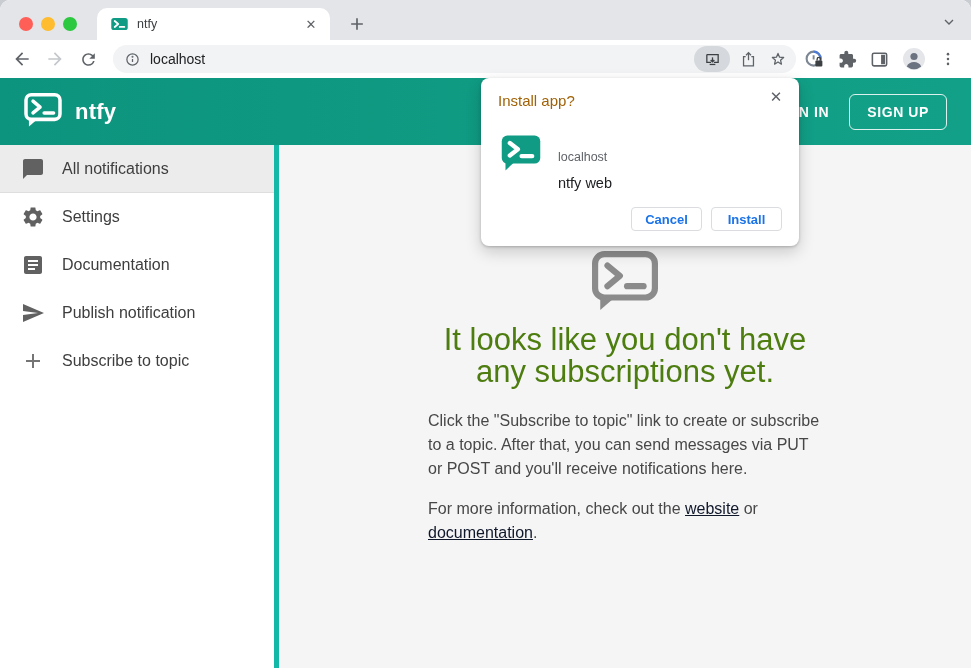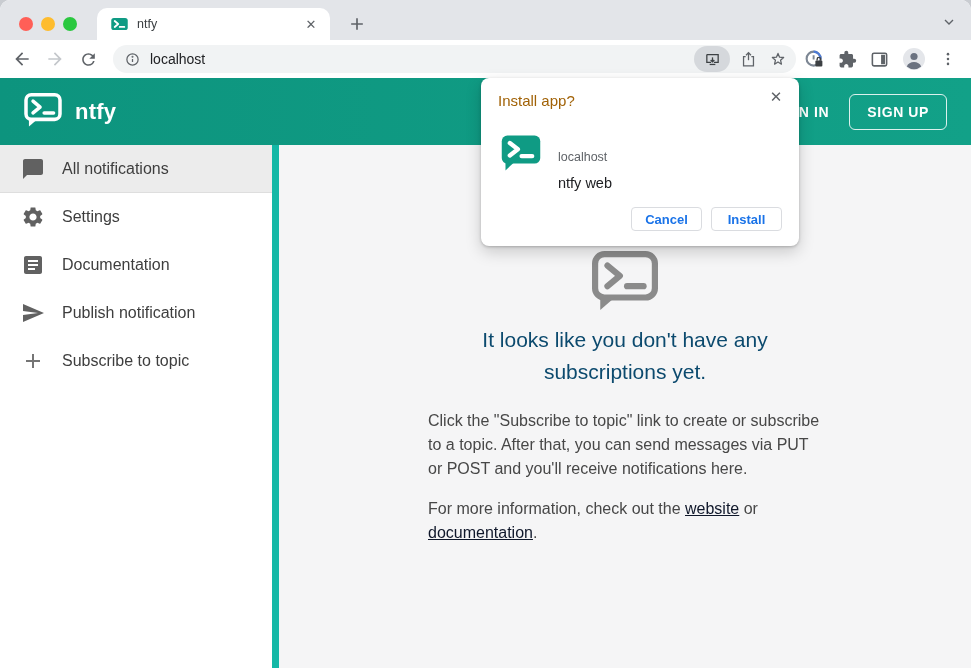--- a/index.html
+++ b/index.html
@@ -45,30 +45,30 @@
   .brand{ display:flex; align-items:center; }
   .brand-name{ font-size:22px; font-weight:bold; margin-left:13px; letter-spacing:.2px; }
   .header-right{ margin-left:auto; display:flex; align-items:center; }
   .signin{ font-size:14px; font-weight:bold; letter-spacing:.6px; color:#fff; background:none;
         border:none; padding:9px 8px; margin-right:12px; font-family:inherit; }
   .signup{ font-size:14px; font-weight:bold; letter-spacing:.6px; color:#fff; background:none;
         border:1.5px solid rgba(255,255,255,.85); border-radius:6px; padding:9px 17px; font-family:inherit; }
 
   
   .bodyrow{ display:flex; height:523px; }
-  .sidebar{ width:279px; background:#fff; border-right:7px solid #14b8a6; }
+  .sidebar{ width:279px; background:#fff; border-right:5px solid #14b8a6; }
   .side-item{ height:48px; display:flex; align-items:center; padding-left:21px; cursor:default; }
   .side-item.selected{ background:#ececec; border-bottom:1px solid #dedede; }
   .side-ic{ width:24px; height:24px; color:#616161; flex:0 0 auto; }
   .side-label{ font-size:16px; color:#3e3e3e; margin-left:17px; }
 
   .main{ flex:1; background:#f5f5f6; display:flex; flex-direction:column; align-items:center;
         padding-top:106px; }
   .empty-logo{ color:#8b8b8b; }
-  .empty-title{ margin-top:9px; font-size:21px; line-height:32px; font-weight:400; color:#0c4a6e;
+  .empty-title{ margin-top:9px; font-size:31px; line-height:32px; font-weight:400; color:#4d7c0f;
         text-align:center; max-width:380px; }
   .empty-par{ width:394px; font-size:16px; line-height:24px; color:#474747; }
   .empty-par.p1{ margin-top:21px; }
   .empty-par.p2{ margin-top:16px; }
   .tlink{ color:#0f172a; text-decoration:underline; }
 
   
   .dialog{ position:absolute; left:481px; top:78px; width:318px; height:168px; background:#fff;
         border-radius:8px; box-shadow:0 1px 3px rgba(0,0,0,.22), 0 6px 16px rgba(0,0,0,.18); z-index:50; }
   .dlg-title{ position:absolute; left:17px; top:14px; font-size:15px; color:#a16207; }

